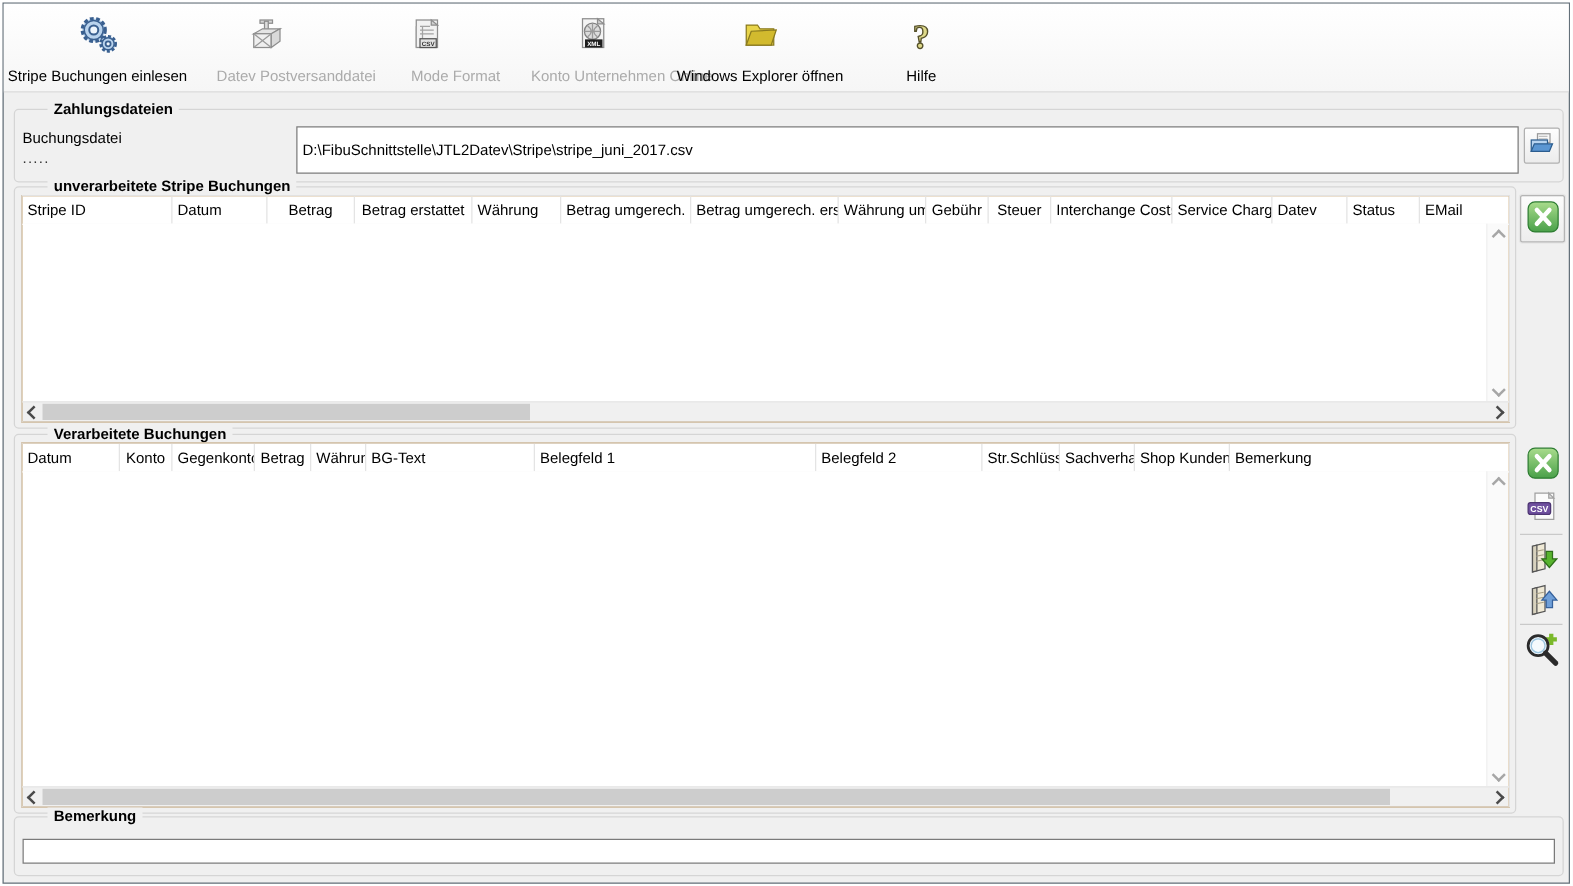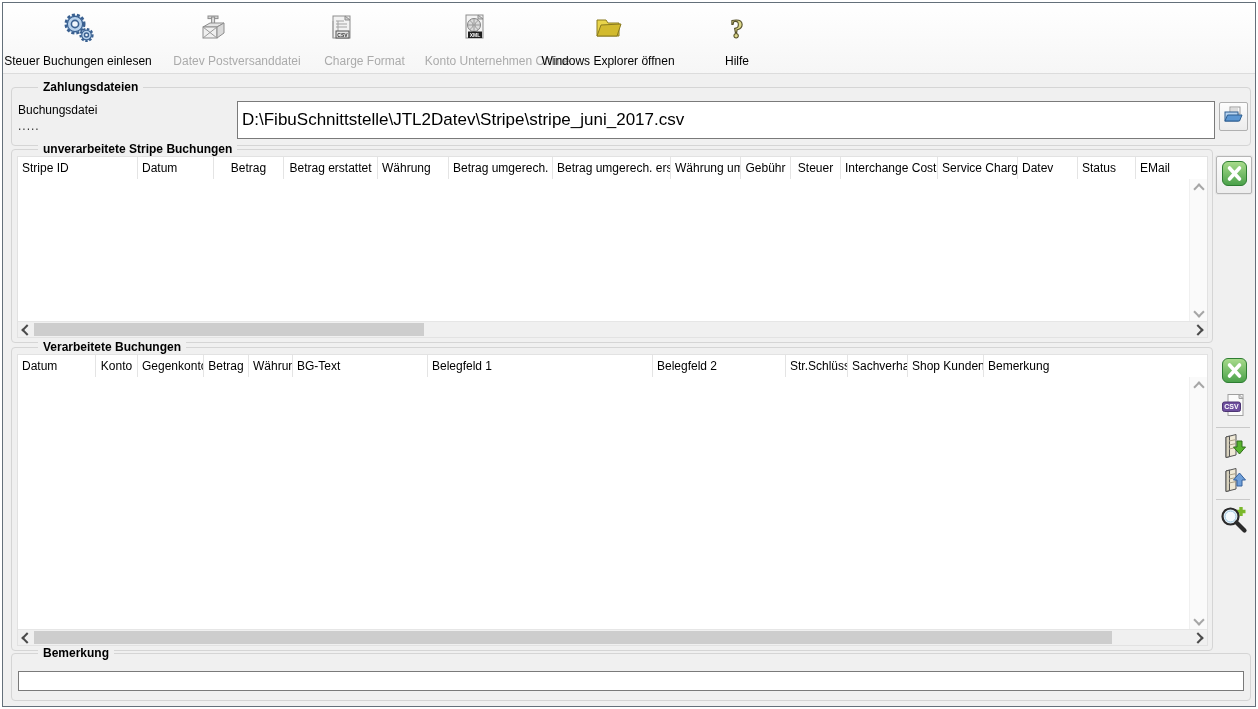--- a/index.html
+++ b/index.html
@@ -20,21 +20,21 @@
   
   .groupbox { position:absolute; border:1px solid #d5d5d5; border-radius:4px; }
   .gtitle { position:absolute; top:-8px; left:26px; background:#f0f0f0; padding:0 5px;
             font-weight:bold; font-size:12px; white-space:nowrap; }
 
   
   .lbl-buchung { position:absolute; left:6px; top:15px; }
   .lbl-dots { position:absolute; left:6px; top:31px; color:#333; letter-spacing:1px; }
   .file-input { position:absolute; left:225px; top:13px; width:978px; height:34px;
                 border:1px solid #7a7a7a; font-family:"Liberation Sans",sans-serif;
-                font-size:17px; padding:18px 4px; background:#fff; box-sizing:border-box; }
+                font-size:12px; padding:18px 4px; background:#fff; box-sizing:border-box; }
   .browse-btn { position:absolute; left:1216px; top:99px; width:27px; height:27px;
                 border:1px solid #b0b0b0; background:linear-gradient(#fdfdfd,#ececec);
                 border-radius:2px; display:flex; align-items:center; justify-content:center; }
 
   
   .tablewrap { position:absolute; background:#a16207; border:1px solid #e2e2e2; }
   .thead { display:flex; height:22px; line-height:22px; background:#fff;
            border-bottom:1px solid #f1f1f1; overflow:hidden; }
   .th { box-sizing:border-box; padding:0 4px; border-right:1px solid #e4e4e4;
         white-space:nowrap; overflow:hidden; flex:0 0 auto; }
@@ -79,21 +79,21 @@
           <g fill="#b9d3ed" stroke="#3a6090">
             <circle cx="15" cy="12" r="9.2" stroke-width="2.6" stroke-dasharray="3 2"></circle>
             <circle cx="15" cy="12" r="7.6" stroke-width="1.2"></circle>
             <circle cx="15" cy="12" r="3.6" fill="#eef5fc" stroke-width="1.6"></circle>
             <circle cx="26.5" cy="23" r="6" stroke-width="2.2" stroke-dasharray="2.4 1.6"></circle>
             <circle cx="26.5" cy="23" r="4.8" stroke-width="1.1"></circle>
             <circle cx="26.5" cy="23" r="2" fill="#eef5fc" stroke-width="1.4"></circle>
           </g>
         </svg>
       </span>
-      <span class="tlabel">Steuer Buchungen einlesen</span>
+      <span class="tlabel">Stripe Buchungen einlesen</span>
     </div>
 
     <div class="tbtn disabled" style="left:145px;width:130px">
       <span class="ticon">
         <svg width="34" height="32" viewBox="0 0 34 32">
           <g stroke="#8d8d8d" fill="#ececec" stroke-width="1">
             <rect x="12" y="4" width="10" height="2.6" fill="#d6d6d6"></rect>
             <rect x="15.6" y="5" width="3" height="8" fill="#dedede"></rect>
             <polygon points="7,15 14,11 28,11 21,15" fill="#e4e4e4"></polygon>
             <rect x="7" y="15" width="14" height="11" fill="#efefef"></rect>
@@ -108,21 +108,21 @@
     <div class="tbtn disabled" style="left:280px;width:115px">
       <span class="ticon">
         <svg width="34" height="32" viewBox="0 0 34 32">
           <rect x="9" y="4" width="17" height="22" fill="#f2f2f2" stroke="#8d8d8d"></rect>
           <polygon points="21,4 26,8 21,8" fill="#cfcfcf" stroke="#8d8d8d"></polygon>
           <path d="M12,9 h8 M12,12 h11 M12,15 h11 M9,9 v17 M14,9 v10" stroke="#a3a3a3" fill="none"></path>
           <rect x="12" y="19" width="13" height="7" fill="#e3e3e3" stroke="#555"></rect>
           <text x="18.5" y="24.6" font-size="5" font-weight="bold" fill="#333" text-anchor="middle" font-family="Liberation Sans, sans-serif">CSV</text>
         </svg>
       </span>
-      <span class="tlabel">Charge Format</span>
+      <span class="tlabel">Mode Format</span>
     </div>
 
     <div class="tbtn disabled" style="left:398px;width:145px">
       <span class="ticon">
         <svg width="34" height="32" viewBox="0 0 34 32">
           <rect x="9" y="3" width="17" height="23" fill="#f4f4f4" stroke="#8d8d8d"></rect>
           <polygon points="21,3 26,7 21,7" fill="#cfcfcf" stroke="#8d8d8d"></polygon>
           <circle cx="17" cy="13" r="6.5" fill="#dbdbdb" stroke="#808080"></circle>
           <path d="M10.5,13 h13 M17,6.5 v13 M13,8.5 c4,3 4,6 0,9 M21,8.5 c-4,3 -4,6 0,9" fill="none" stroke="#9a9a9a"></path>
           <rect x="11" y="19.5" width="14" height="6.5" fill="#1e1e1e"></rect>

